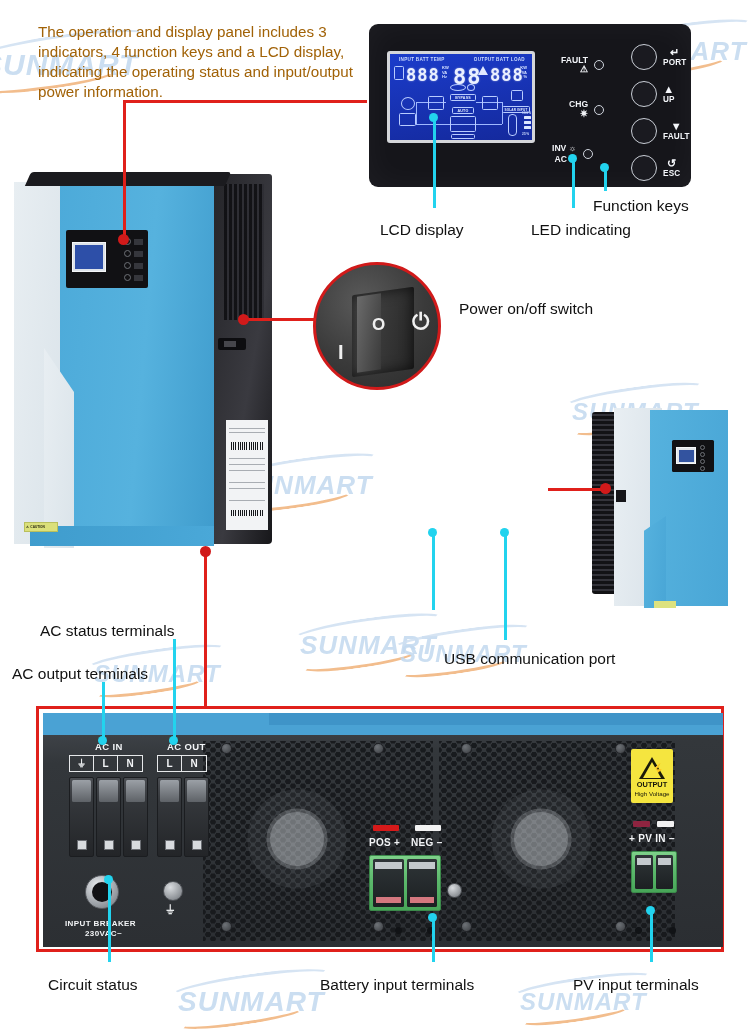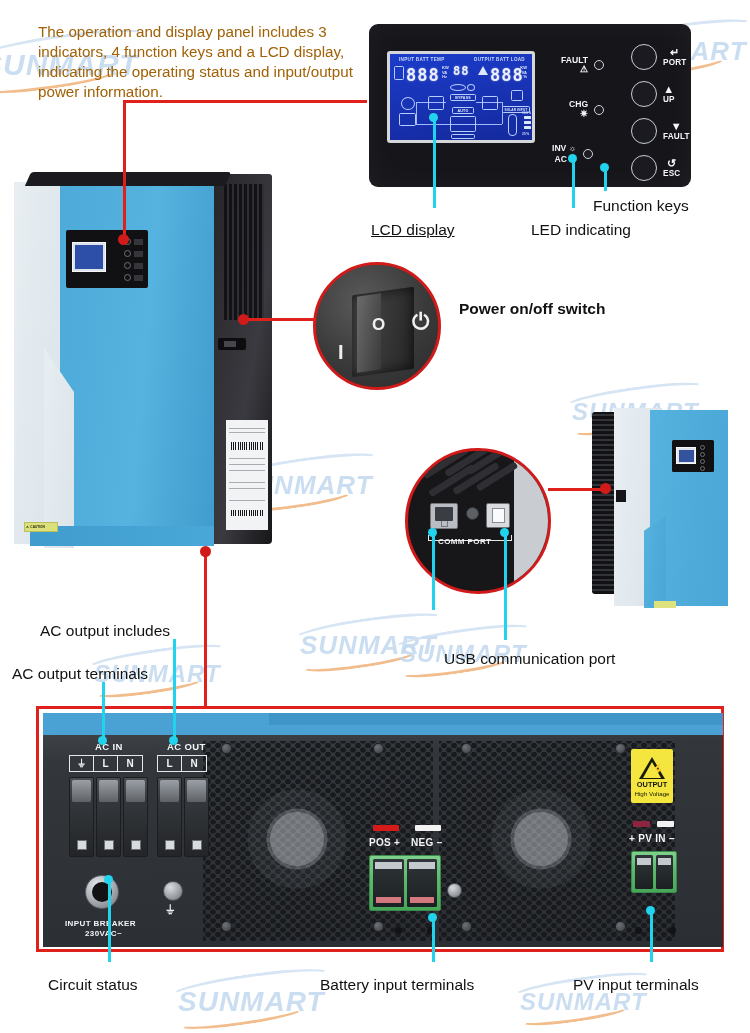--- a/index.html
+++ b/index.html
@@ -318,21 +318,21 @@
 
     <div class="lcd">
       <div class="lcd-inner">
         <div class="lcd-hdr" style="left:9px;">INPUT BATT TEMP</div>
         <div class="lcd-hdr" style="right:7px;">OUTPUT BATT LOAD</div>
 
         <div class="lcd-box" style="left:4px; top:12px; width:10px; height:14px; font-size:3px; flex-direction:column;"></div>
         <div class="seg" style="left:16px; top:11px; font-size:17px;">888</div>
         <div class="lcd-unit" style="left:52px; top:12px;">KW<br>VA<br>Hz</div>
 
-        <div class="seg" style="left:63px; top:10px; font-size:12px;">88</div>
+        <div class="seg" style="left:63px; top:10px; font-size:22px;">88</div>
         <div class="lcd-box" style="left:60px; top:30px; width:16px; height:7px; border-radius:50%;"></div>
         <div class="lcd-box" style="left:77px; top:30px; width:8px; height:7px; border-radius:50%;"></div>
         <div style="position:absolute; left:88px; top:12px; width:0;height:0;border-left:5px solid transparent;border-right:5px solid transparent;border-bottom:9px solid #dfe8ff;"></div>
 
         <div class="seg" style="left:100px; top:11px; font-size:17px;">888</div>
         <div class="lcd-unit" style="right:5px; top:12px; text-align:right;">KW<br>VA<br>%</div>
 
         <div class="lcd-box" style="left:60px; top:40px; width:26px; height:7px;">BYPASS</div>
         <div class="lcd-box" style="left:62px; top:53px; width:22px; height:7px;">AUTO</div>
         <div class="lcd-box" style="left:112px; top:52px; width:28px; height:7px; font-size:3.1px;">SOLAR INPUT</div>
@@ -416,21 +416,21 @@
     </div>
   </div>
 
   <div class="cyan-dot" style="left:429px; top:113px;"></div>
   <div class="cyan-v" style="left:433px; top:118px; height:90px;"></div>
   <div class="cyan-dot" style="left:568px; top:154px;"></div>
   <div class="cyan-v" style="left:572px; top:158px; height:50px;"></div>
   <div class="cyan-dot" style="left:600px; top:163px;"></div>
   <div class="cyan-v" style="left:604px; top:167px; height:24px;"></div>
 
-  <div class="caption" style="left:371px; top:221px;text-decoration:underline;">LCD display</div>
+  <div class="caption" style="left:380px; top:221px;">LCD display</div>
   <div class="caption" style="left:531px; top:221px;">LED indicating</div>
   <div class="caption" style="left:593px; top:197px;">Function keys</div>
 
   <div class="inv-main">
     <div class="inv-body-side"></div>
     <div class="inv-vent"></div>
     <div class="inv-sw">
         <i></i>
       </div>
     <div class="inv-label">
@@ -471,41 +471,22 @@
     </div>
   </div>
 
   <div class="circ-switch">
     <div class="rocker"></div>
     <div class="rocker-lip"></div>
     <div class="sw-glyph" style="left:22px; top:76px; font-size:20px;">I</div>
     <div class="sw-glyph" style="left:56px; top:50px; font-size:17px;">O</div>
     <div class="sw-glyph" style="left:96px; top:44px; font-size:22px;">⏻</div>
   </div>
-  <div class="caption" style="left:459px; top:300px;font-weight:bold;">Power on/off switch</div>
-
-  <div class="circ-comm">
-    <div class="comm-side"></div>
-    <div class="louver" style="left:12px; top:8px; width:52px; height:7px;"></div>
-    <div class="louver" style="left:34px; top:6px; width:52px; height:7px;"></div>
-    <div class="louver" style="left:56px; top:4px; width:52px; height:7px;"></div>
-    <div class="louver" style="left:18px; top:26px; width:52px; height:7px;"></div>
-    <div class="louver" style="left:42px; top:24px; width:52px; height:7px;"></div>
-    <div class="louver" style="left:66px; top:22px; width:46px; height:7px;"></div>
-    <div class="rj45">
-        <i></i>
-        <b></b>
-      </div>
-    <div class="scr-comm"></div>
-    <div class="usbb">
-        <i></i>
-      </div>
-    <div class="comm-brk" style="left:20px; top:84px; width:84px; height:6px;"></div>
-    <div class="comm-lbl" style="left:30px; top:86px;">COMM PORT</div>
-  </div>
+  <div class="caption" style="left:459px; top:300px;">Power on/off switch</div>
+
 
   <div class="cyan-dot" style="left:428px; top:528px;"></div>
   <div class="cyan-v" style="left:432px; top:532px; height:78px;"></div>
   <div class="cyan-dot" style="left:500px; top:528px;"></div>
   <div class="cyan-v" style="left:504px; top:532px; height:108px;"></div>
 
   <div class="caption" style="left:444px; top:650px;">USB communication port</div>
 
   <div class="inv-sm">
     <div class="sm-vent"></div>
@@ -520,21 +501,21 @@
       <div class="inv-keys" style="right:3px; top:5px; width:16px; height:24px;">
         <div class="inv-key" style="top:0; right:6px; width:5px; height:5px;"></div>
         <div class="inv-key" style="top:7px; right:6px; width:5px; height:5px;"></div>
         <div class="inv-key" style="top:14px; right:6px; width:5px; height:5px;"></div>
         <div class="inv-key" style="top:21px; right:6px; width:5px; height:5px;"></div>
       </div>
     </div>
     <div class="sm-caut"></div>
   </div>
 
-  <div class="caption" style="left:40px; top:622px;">AC output includes</div>
+  <div class="caption" style="left:40px; top:622px;">AC status terminals</div>
   <div class="caption" style="left:12px; top:665px;">AC output terminals</div>
   <div class="cyan-v" style="left:102px; top:682px; height:58px;"></div>
   <div class="cyan-dot" style="left:98px; top:736px;"></div>
   <div class="cyan-v" style="left:173px; top:639px; height:101px;"></div>
   <div class="cyan-dot" style="left:169px; top:736px;"></div>
 
   <div class="bot-frame">
     <div class="bot-blue-top"></div>
     <div class="bot-blue-top2"></div>
 

